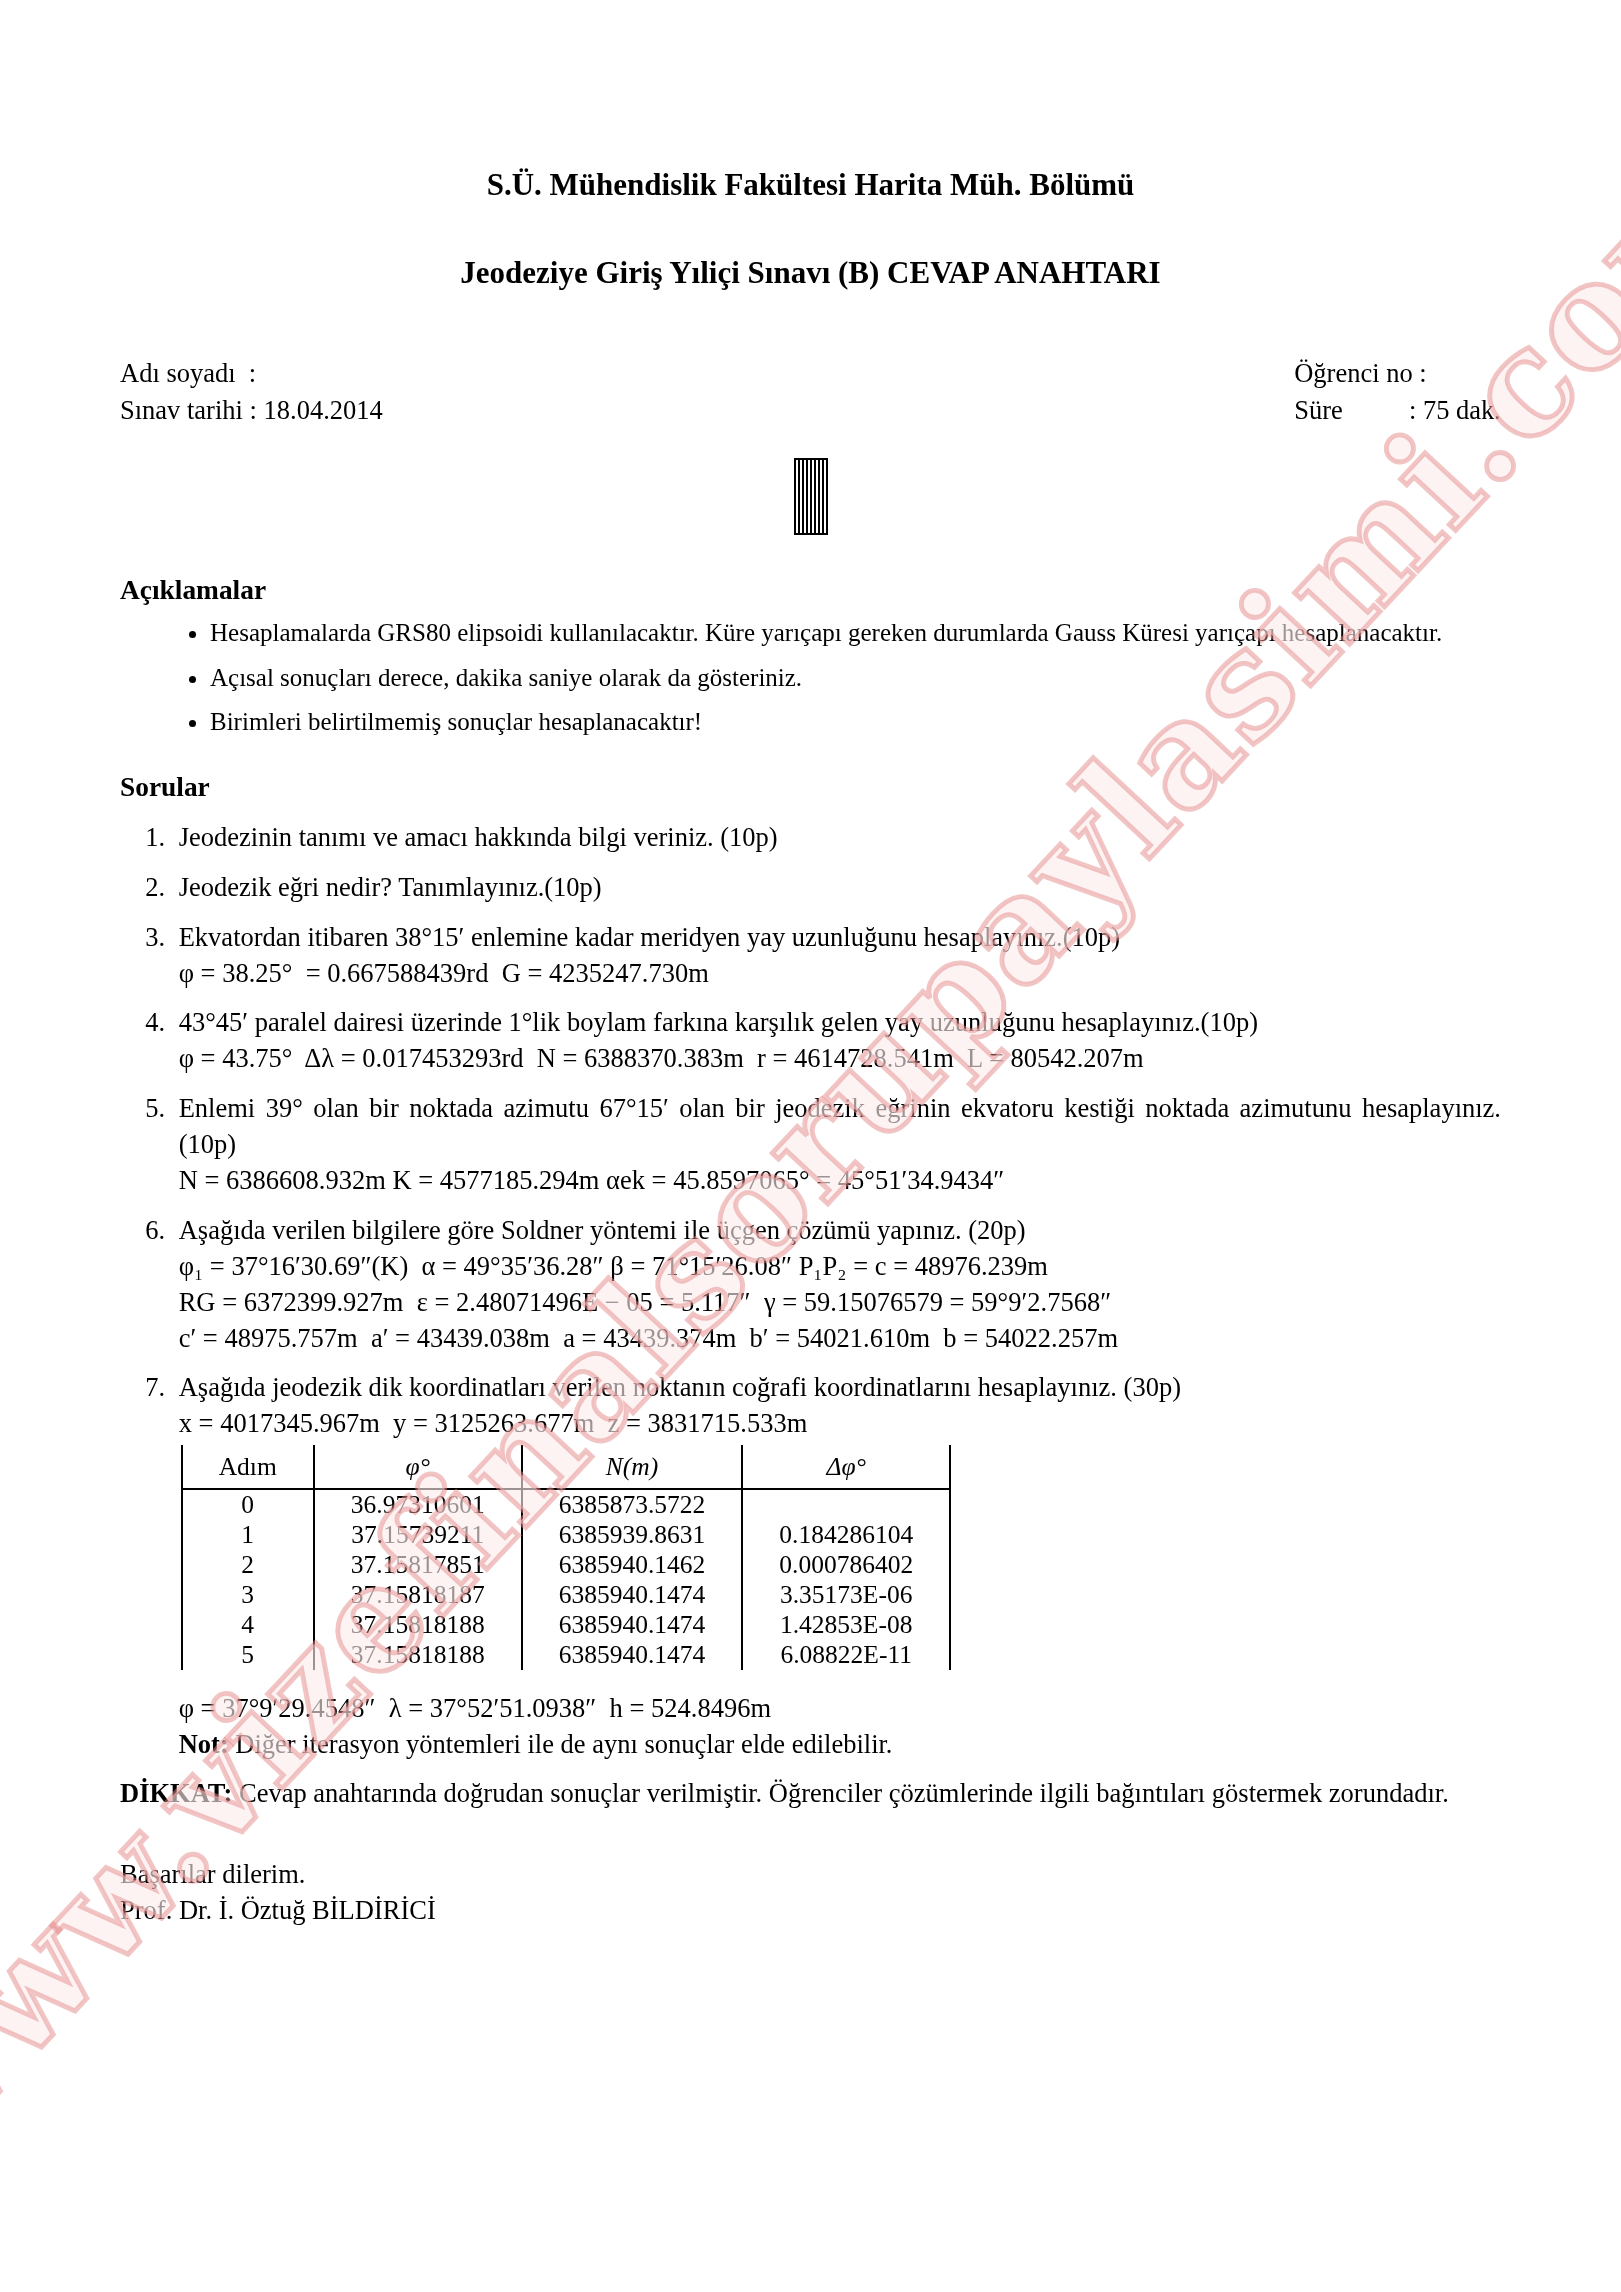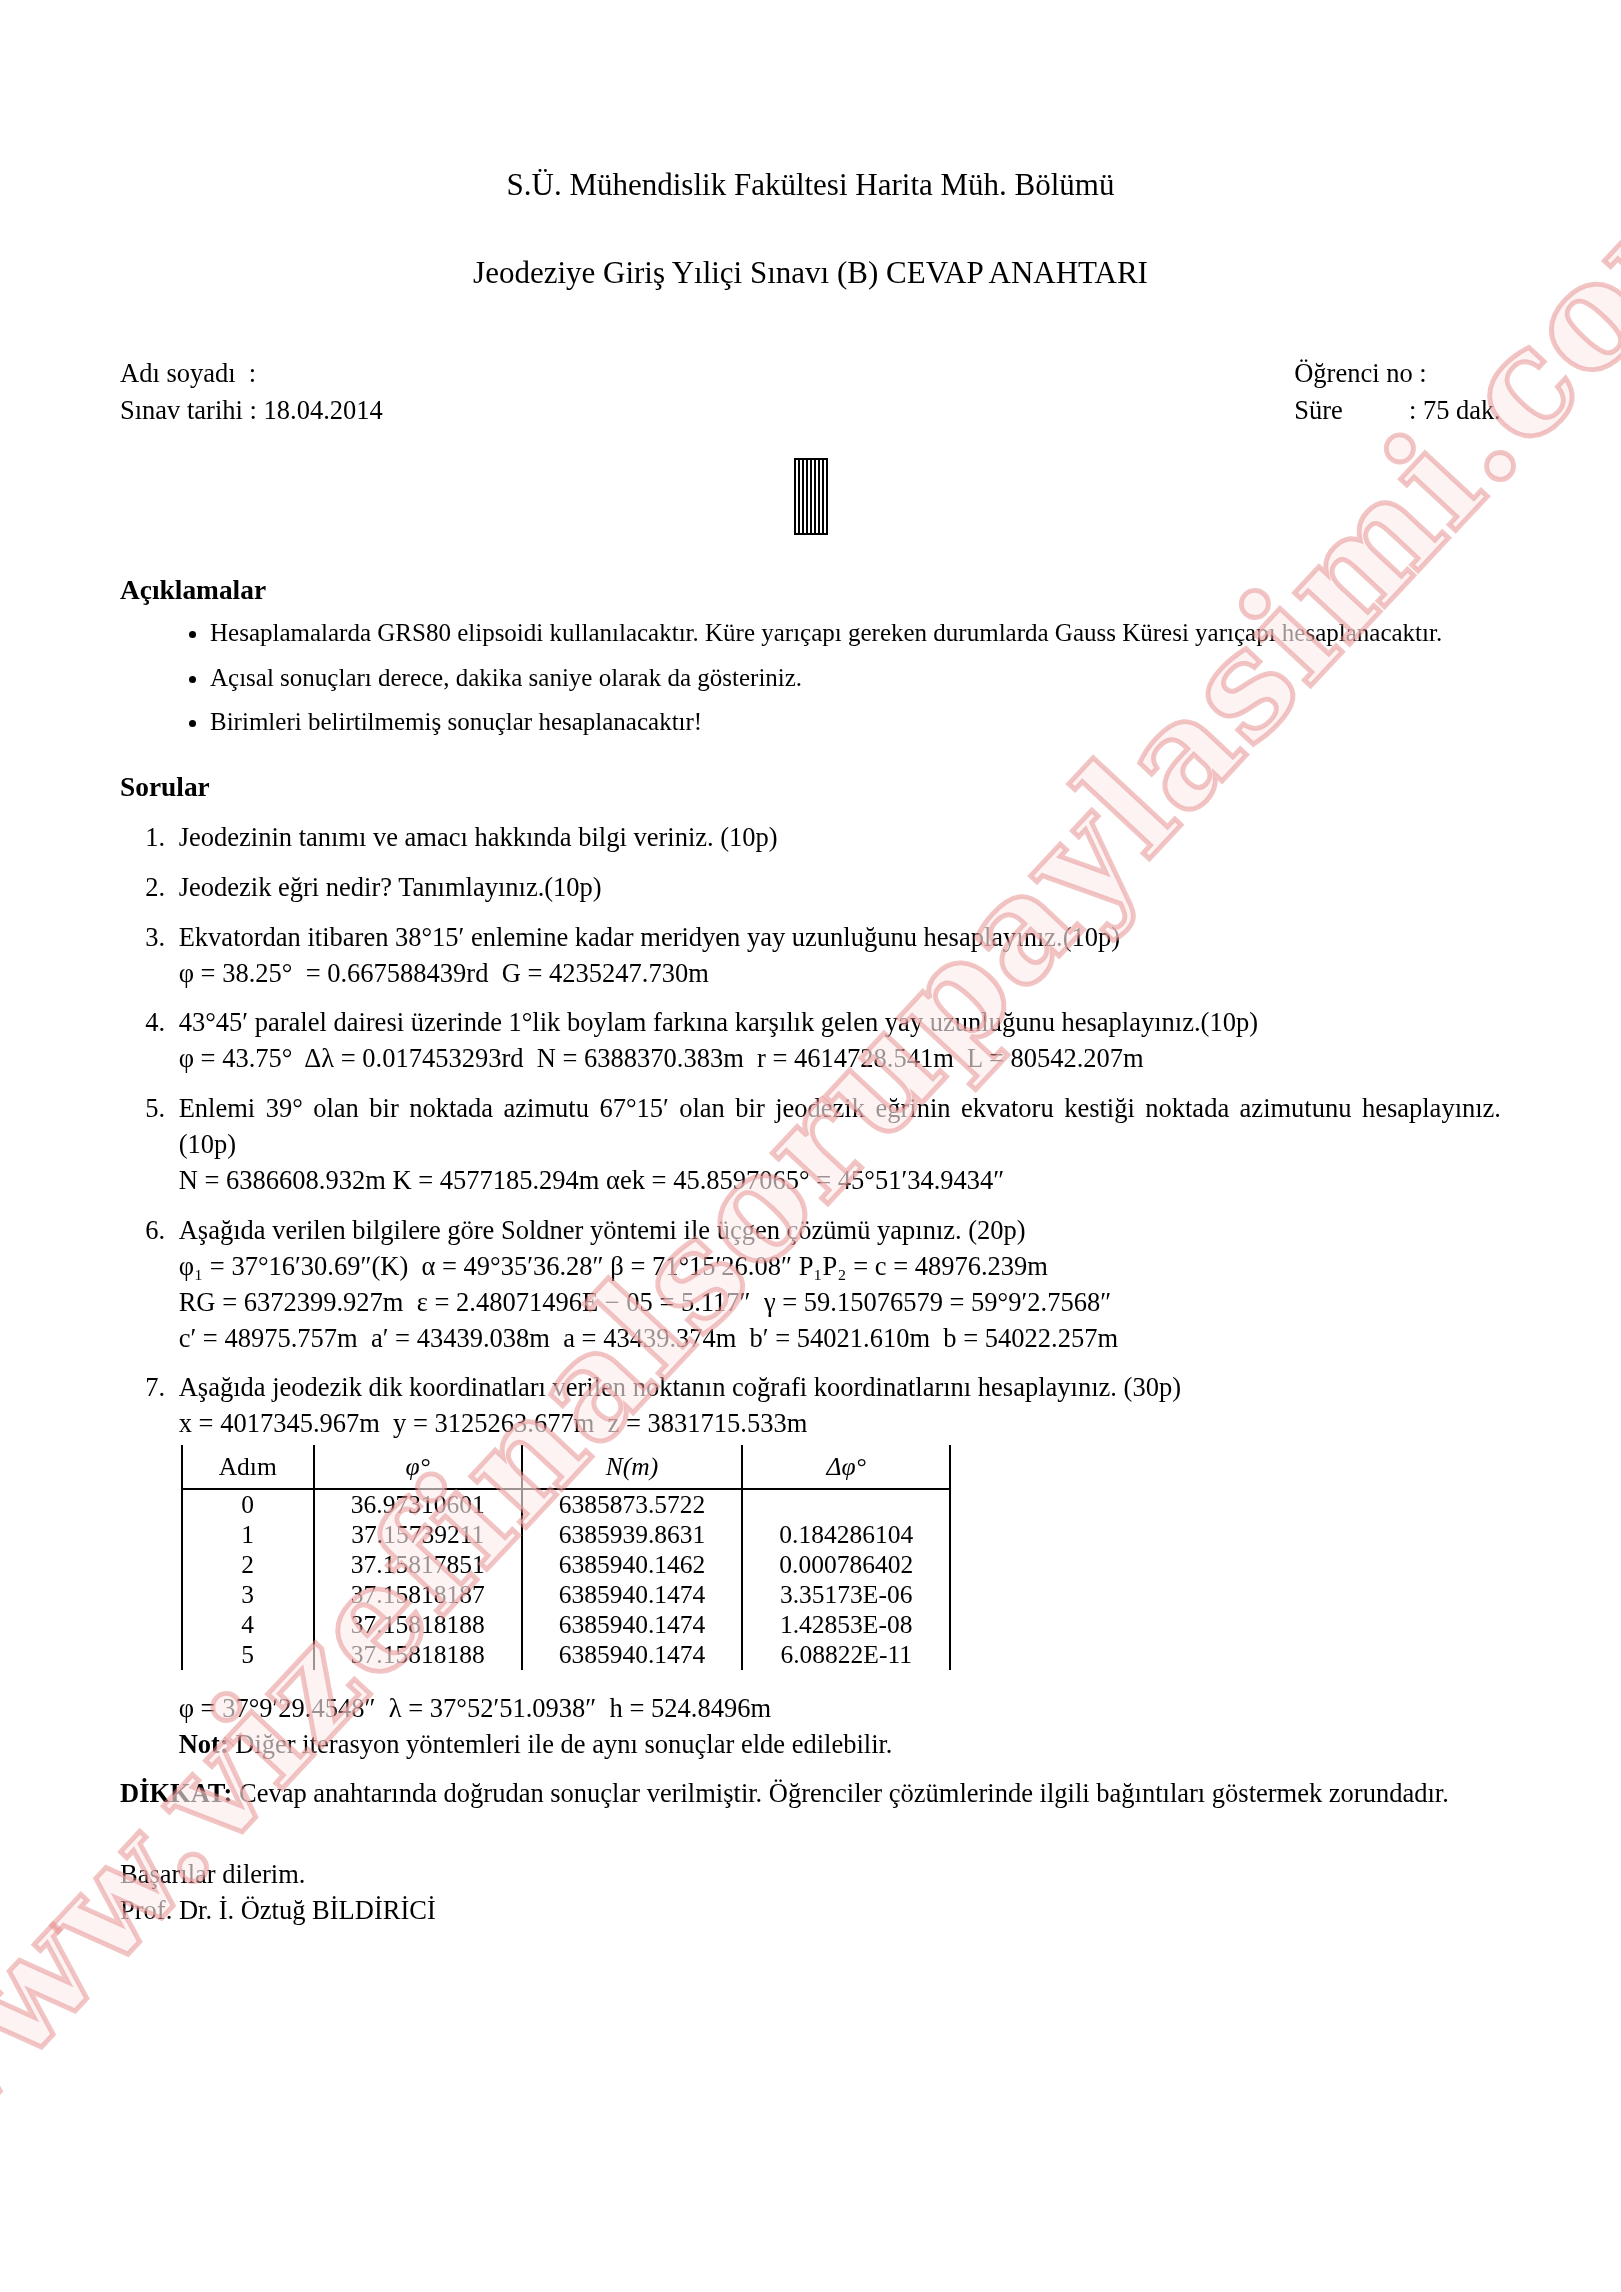--- a/index.html
+++ b/index.html
@@ -8,21 +8,21 @@
     width:1621px; height:2293px;
     background:#ffffff;
     color:#000000;
     font-family:"Liberation Serif","DejaVu Serif",serif;
     font-size:26.5px; line-height:36px;
     overflow:hidden;
   }
   .content { position:absolute; top:0; left:0; right:0; z-index:1;
     padding:165px 120px 0 120px; box-sizing:border-box; }
 
-  .title, .subtitle { text-align:center; font-weight:normal; font-size:31px; line-height:39px; }
+  .title, .subtitle { text-align:center; font-weight:bold; font-size:31px; line-height:39px; }
   .subtitle { margin-top:49px; }
 
   .info-row { display:flex; justify-content:space-between; margin-top:63px; }
   .info-col div { white-space:pre; line-height:37px; }
 
   table.score-table { border-collapse:collapse; margin:29px auto 0 auto; border:2.9px solid #000; }
   table.score-table th, table.score-table td { border:2px solid #000; }
   table.score-table th { width:117px; height:41px; font-weight:normal; font-size:26.5px; text-align:center; padding:0 3.9px; }
   table.score-table td { height:71px; }
 

